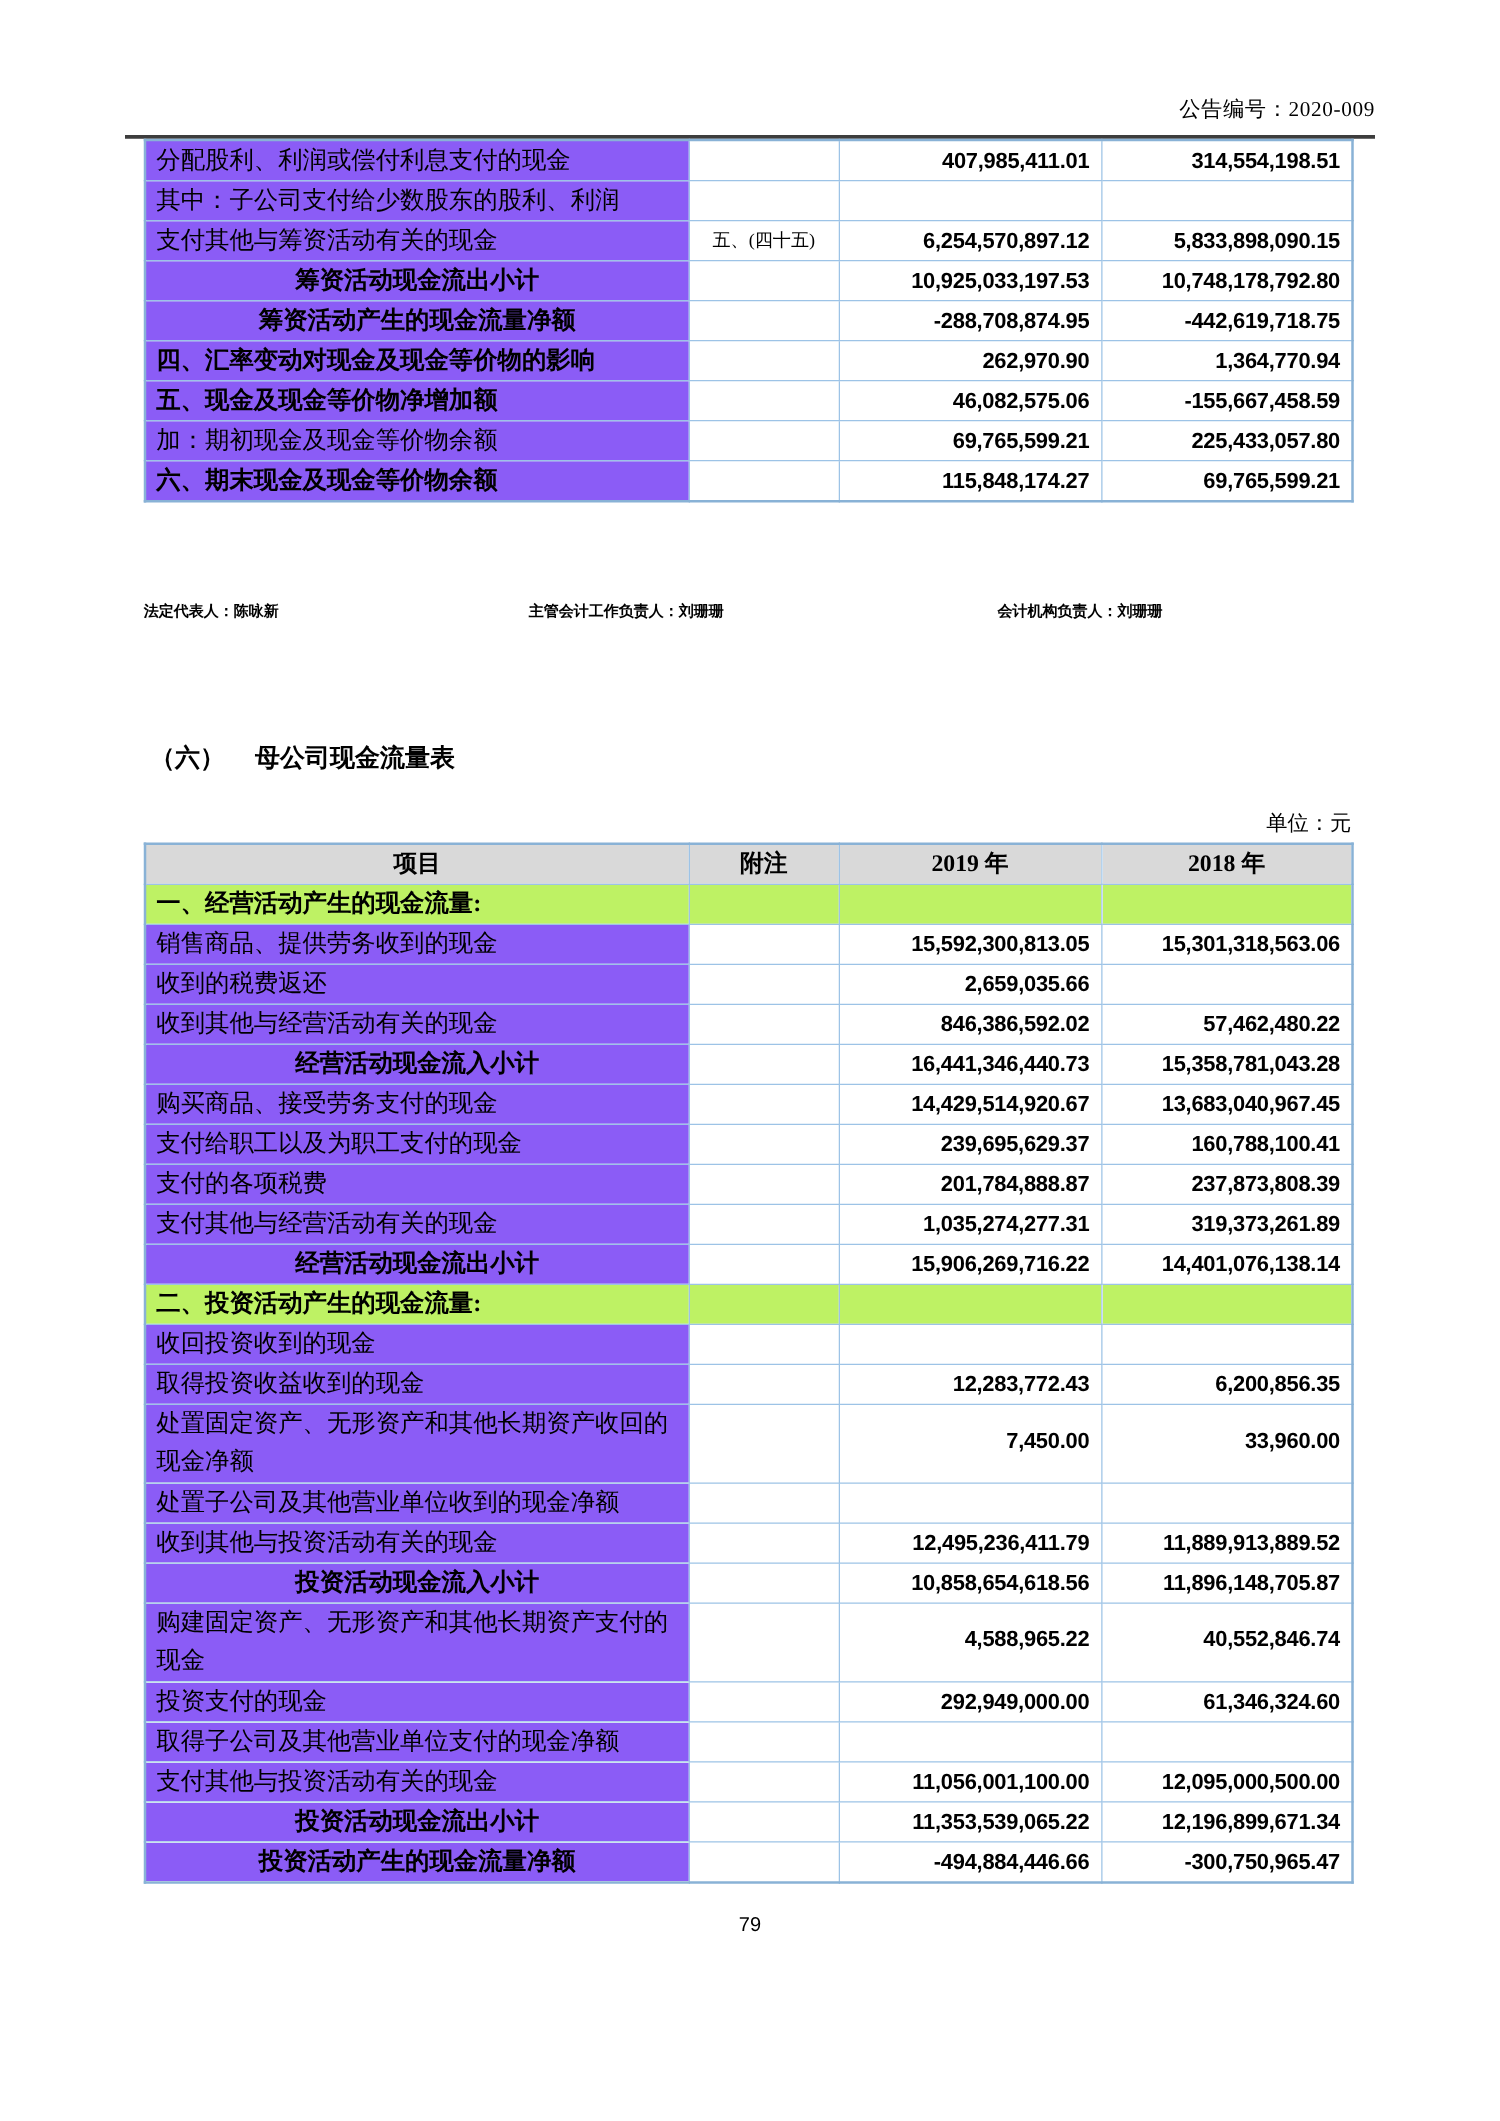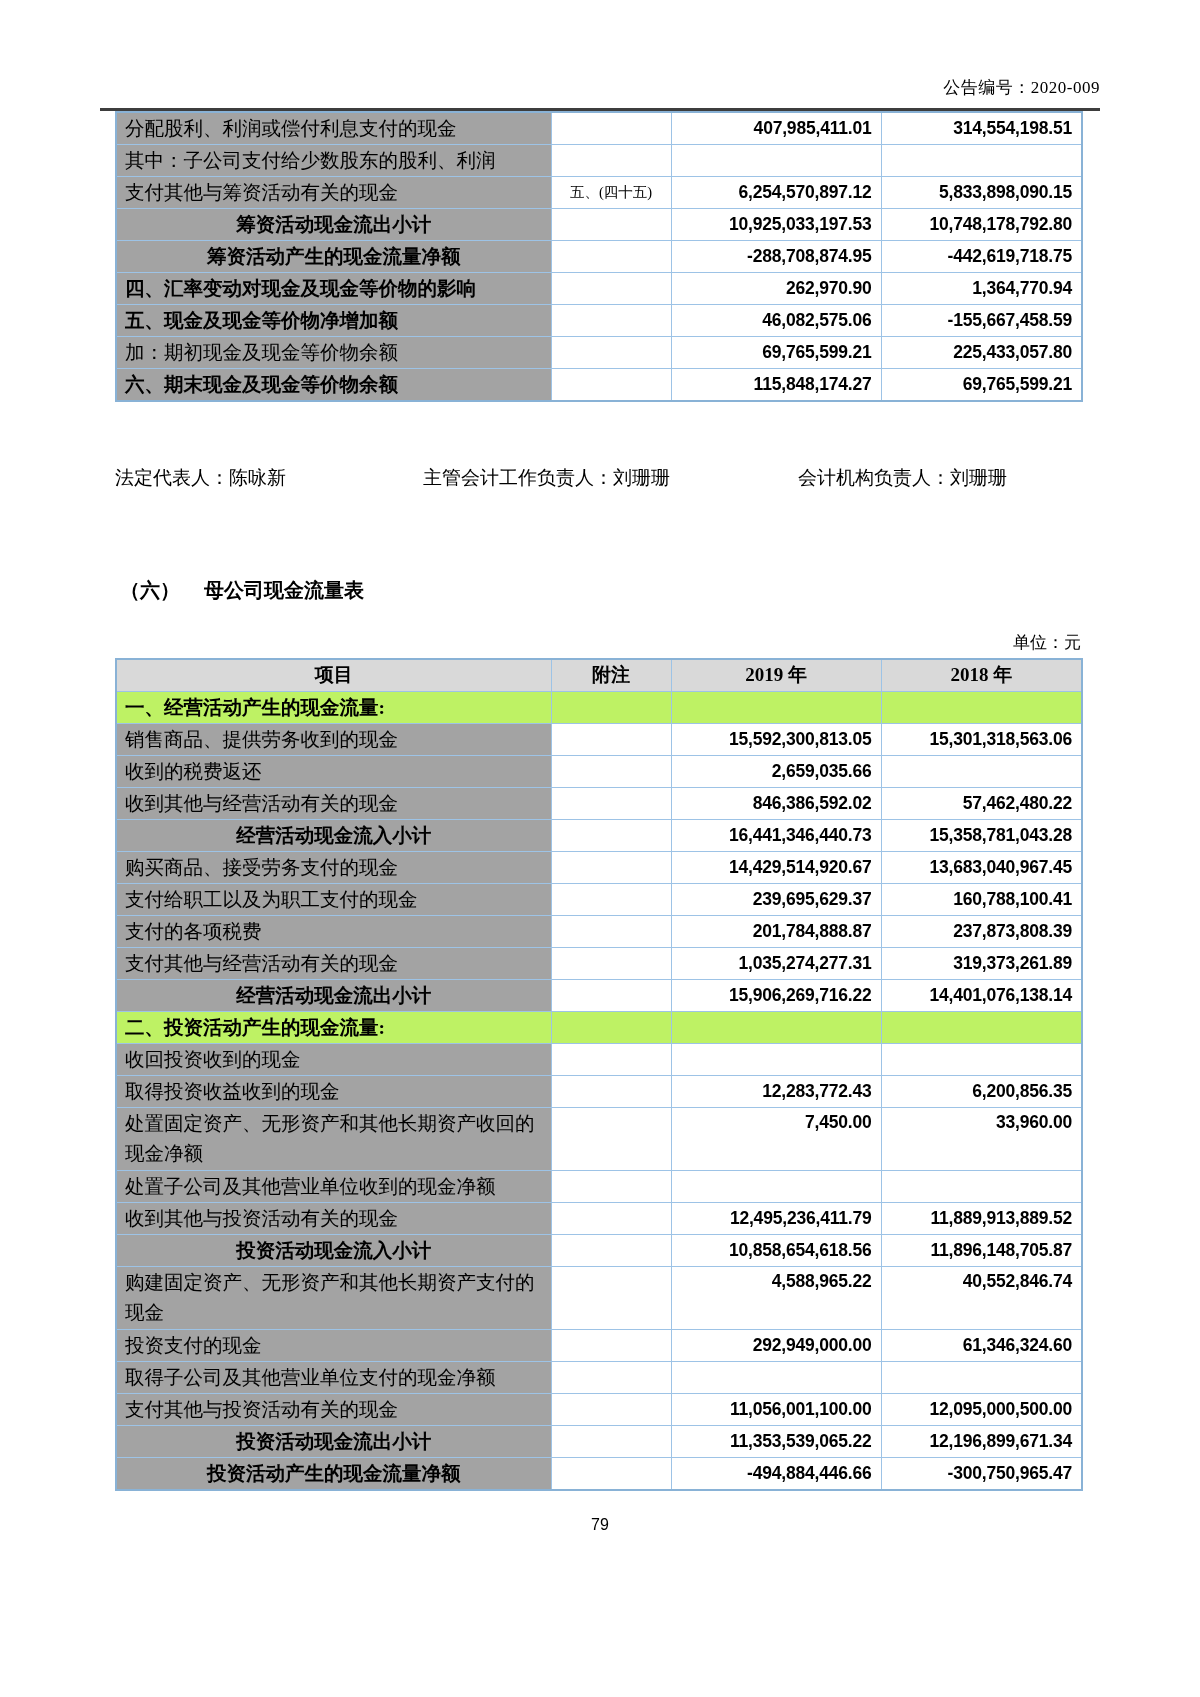--- a/index.html
+++ b/index.html
@@ -26,40 +26,40 @@
   .fin-table col.c-y2    { width:201px; }
 
   .fin-table tr { height:31px; }
   .t2 tr { height:32px; }
   .head-row { height:34px; }
   .head-row th {
     background:#d9d9d9; font-weight:700; font-size:19px; text-align:center;
     font-family:"Liberation Serif","DejaVu Serif",serif;
   }
   .label-cell {
-    background:#a3a3a3; font-size:19.5px; text-align:left;
+    background:#8b5cf6; font-size:19.5px; text-align:left;
     padding:1px 8px; line-height:29px;
   }
   .note-cell {
     text-align:center; font-size:14.5px; background:#fff; padding:0 2px;
   }
   .num-cell {
     text-align:right; padding:1px 9px; background:#fff;
     font-family:"Liberation Sans","DejaVu Sans",sans-serif;
     font-weight:700; font-size:17.5px; letter-spacing:-0.2px;
   }
   tr.bold .label-cell { font-weight:700; }
   tr.subtotal .label-cell { font-weight:700; text-align:center;margin-left:30px; }
   tr.category td { background:#bef264; }
   tr.category .label-cell { font-weight:700; }
   tr.wrap td { vertical-align:top; }
-  tr.wrap .num-cell { padding-top:4px; }
+  tr.wrap .num-cell { padding-top:18px; }
   tr.wrap .label-cell { line-height:30px; }
 
-  .signatories { position:relative; margin-top:63px; height:22px; font-size:19px; }
+  .signatories { position:relative; margin-top:79px; height:22px; font-size:12px;font-weight:bold; }
   .signatories span { position:absolute; white-space:nowrap; }
   .sig-1 { left:15px; }
   .sig-2 { left:323px; }
   .sig-3 { left:698px; }
 
   .section-title { margin-top:90px; margin-left:20px; font-size:20px; font-weight:700; }
   .section-title .title-text { margin-left:24px; }
 
   .unit-line { margin-top:27px; text-align:right; padding-right:19px; font-size:17px; }
 

